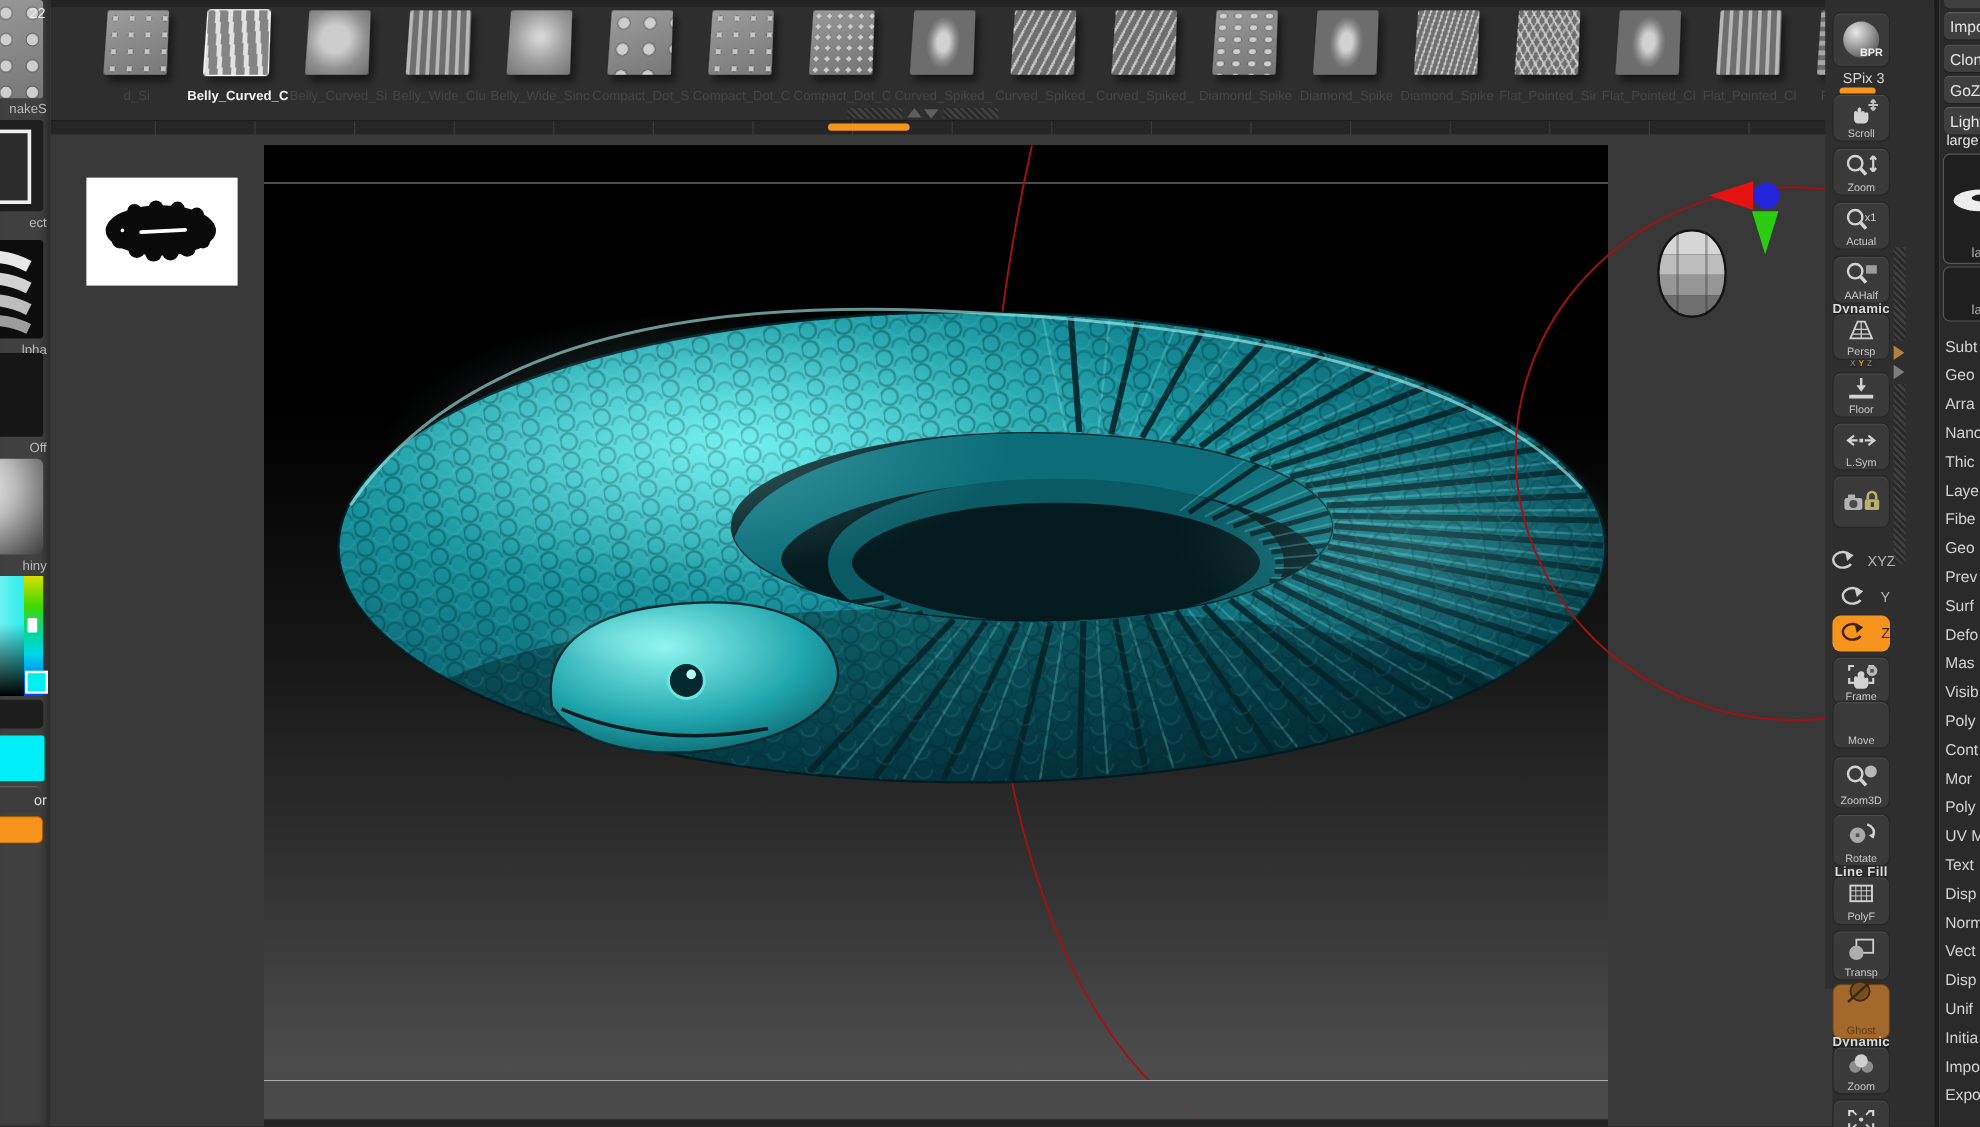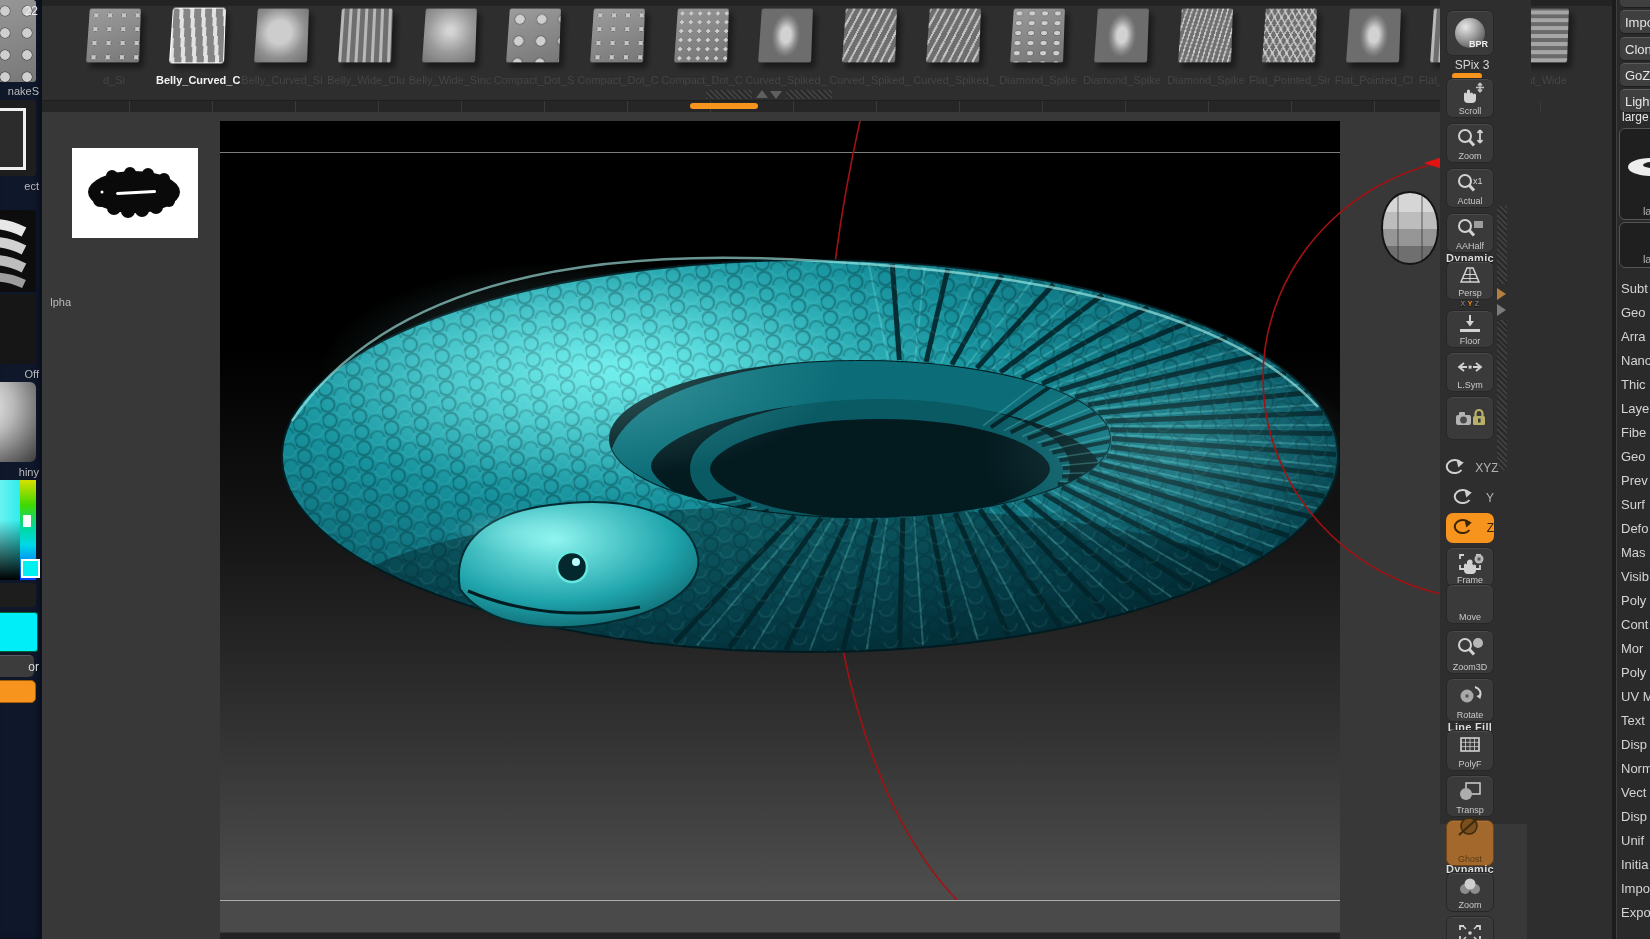--- a/index.html
+++ b/index.html
@@ -28,34 +28,34 @@
   .m-spikes{background-image:repeating-linear-gradient(115deg,#c4c4c4 0 2px,#6e6e6e 2px 7px);}
   .m-bumprows{background-image:radial-gradient(ellipse 5px 4px at 6px 5px,#cfcfcf 55%,rgba(0,0,0,.28) 66%,transparent 80%),linear-gradient(160deg,#9a9a9a,#757575);background-size:13px 10px,100% 100%;}
   .m-thinspikes{background-image:repeating-linear-gradient(105deg,#c8c8c8 0 1.5px,#707070 1.5px 5px);}
   .m-crosshatch{background-image:repeating-linear-gradient(60deg,rgba(210,210,210,.9) 0 1.5px,transparent 1.5px 6px),repeating-linear-gradient(120deg,#b5b5b5 0 1.5px,#6e6e6e 1.5px 6px);}
   .m-hatchrows{background-image:repeating-linear-gradient(0deg,#a6a6a6 0 4px,#6a6a6a 4px 8px),repeating-linear-gradient(90deg,rgba(0,0,0,.12) 0 1px,transparent 1px 4px);}
   .hatch{background:repeating-linear-gradient(45deg,#3e3e3e 0 2px,#292929 2px 4px);}
   .tri{width:0;height:0;}
   #segstrip{left:42px;top:100px;width:1485px;height:12px;background:#262626;border-top:1px solid #1e1e1e;}
   .segcell{position:absolute;top:0;height:12px;width:83px;border-right:1px solid #3a3a3a;}
   
-  #lefttray{left:0;top:0;width:42px;height:939px;background:#0f172a;box-shadow:inset -4px 0 6px rgba(0,0,0,.35);}
+  #lefttray{left:0;top:0;width:42px;height:939px;background:#404040;box-shadow:inset -4px 0 6px rgba(0,0,0,.35);}
   .ltitem{position:absolute;left:0;width:42px;overflow:hidden;}
   .ltthumb{position:absolute;left:-50px;top:0;width:86px;border-radius:3px;}
   .ltlabel{position:absolute;bottom:0;right:3px;font-size:11px;color:#b9b9b9;white-space:nowrap;}
   
   #canvas{left:42px;top:112px;width:1485px;height:827px;background:#383838;}
   #doc{position:absolute;left:178px;top:9px;width:1120px;height:811px;overflow:hidden;
        background:linear-gradient(#000 0%,#000 28%,#161616 52%,#333 76%,#4d4d4d 95%,#4a4a4a 96%,#4a4a4a 100%);}
   #doc .topline{position:absolute;left:0;top:31px;width:100%;height:1px;background:#7d7d7d;}
   #doc .botline{position:absolute;left:0;top:779px;width:100%;height:1px;background:#aeaeae;}
   #doc .botzone{position:absolute;left:0;top:780px;width:100%;height:31px;background:#4a4a4a;}
   #underdoc{left:220px;top:933px;width:1120px;height:6px;background:#232323;}
   
-  #rshelf{left:1440px;top:0;width:91px;height:824px;background:#2e2e2e;}
+  #rshelf{left:1521px;top:0;width:91px;height:824px;background:#2e2e2e;}
   .rsbtn{position:absolute;left:6px;width:48px;background:#3a3a3a;border:1px solid #272727;border-radius:7px;
          box-shadow:inset 0 1px 0 rgba(255,255,255,.08);display:flex;flex-direction:column;align-items:center;
          justify-content:flex-end;padding-bottom:1px;box-sizing:border-box;}
   .rsbtn .ic{flex:1;display:flex;align-items:center;justify-content:center;}
   .rsbtn .lb{font-size:9px;color:#c9c9c9;line-height:10px;white-space:nowrap;}
   .rsbtn.flatrow{background:none;border:none;box-shadow:none;flex-direction:row;justify-content:center;gap:2px;align-items:center;}
   .rsbtn.flatrow .lb{font-size:12px;font-weight:normal;color:#b5b5b5;}
   .rsbtn.active{background:#f7941d;border-color:#9c5c0d;}
   .rsbtn.active .lb{color:#3a2408;}
   .rsbtn.ghosted{background:#a3692c;border-color:#6e4416;}
@@ -412,21 +412,21 @@
       <div class="ltthumb m-bigdots" style="height:82px;"></div>
       <div style="position:absolute;top:4px;right:4px;font-size:12px;color:#ececec;">22</div>
       <div class="ltlabel">nakeS</div>
     </div>
     <div class="ltitem" style="top:100px;height:92px;">
       <div class="ltthumb" style="height:76px;background:#1e1e1e;">
         <div style="position:absolute;left:12px;top:8px;width:58px;height:56px;border:3px solid #f0f0f0;background:#2c2c2c;"></div>
       </div>
       <div class="ltlabel">ect</div>
     </div>
-    <div class="ltitem" style="top:210px;height:98px;padding-left:32px;">
+    <div class="ltitem" style="top:200px;height:98px;">
       <div class="ltthumb" style="height:82px;background:#0d0d0d;">
         <svg width="86" height="82" viewBox="0 0 86 82">
           <path d="M14,22 q30,-16 60,0" stroke="#e8e8e8" stroke-width="10" fill="none"></path>
           <path d="M12,40 q31,-16 62,0" stroke="#d2d2d2" stroke-width="10" fill="none"></path>
           <path d="M12,58 q31,-16 62,0" stroke="#bdbdbd" stroke-width="10" fill="none"></path>
           <path d="M14,74 q30,-14 60,0" stroke="#9d9d9d" stroke-width="9" fill="none"></path>
         </svg>
       </div>
       <div class="ltlabel">lpha</div>
     </div>

